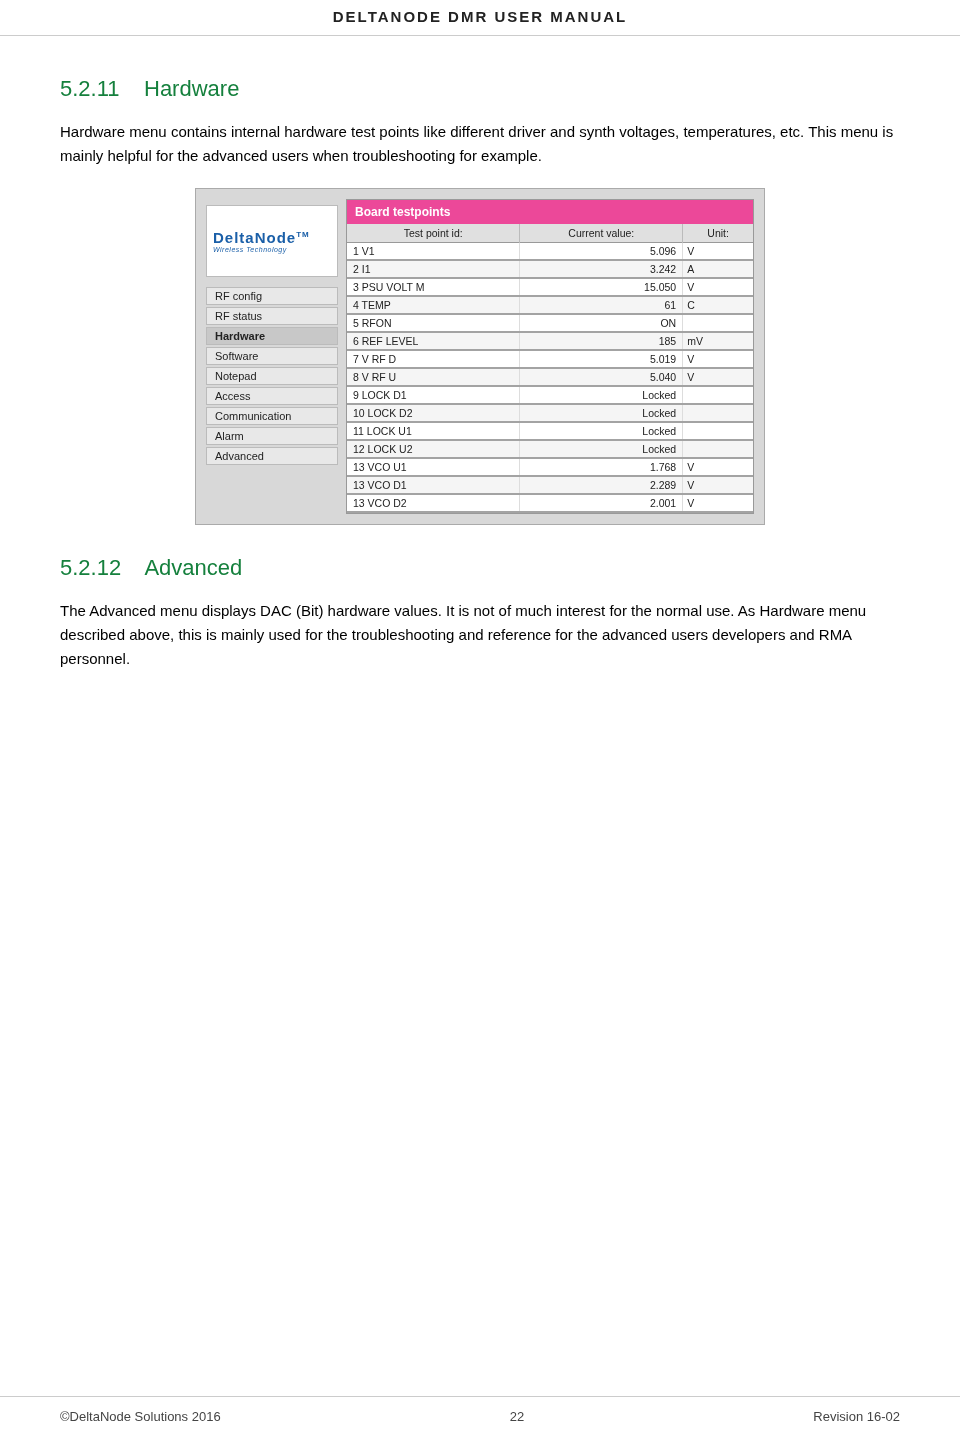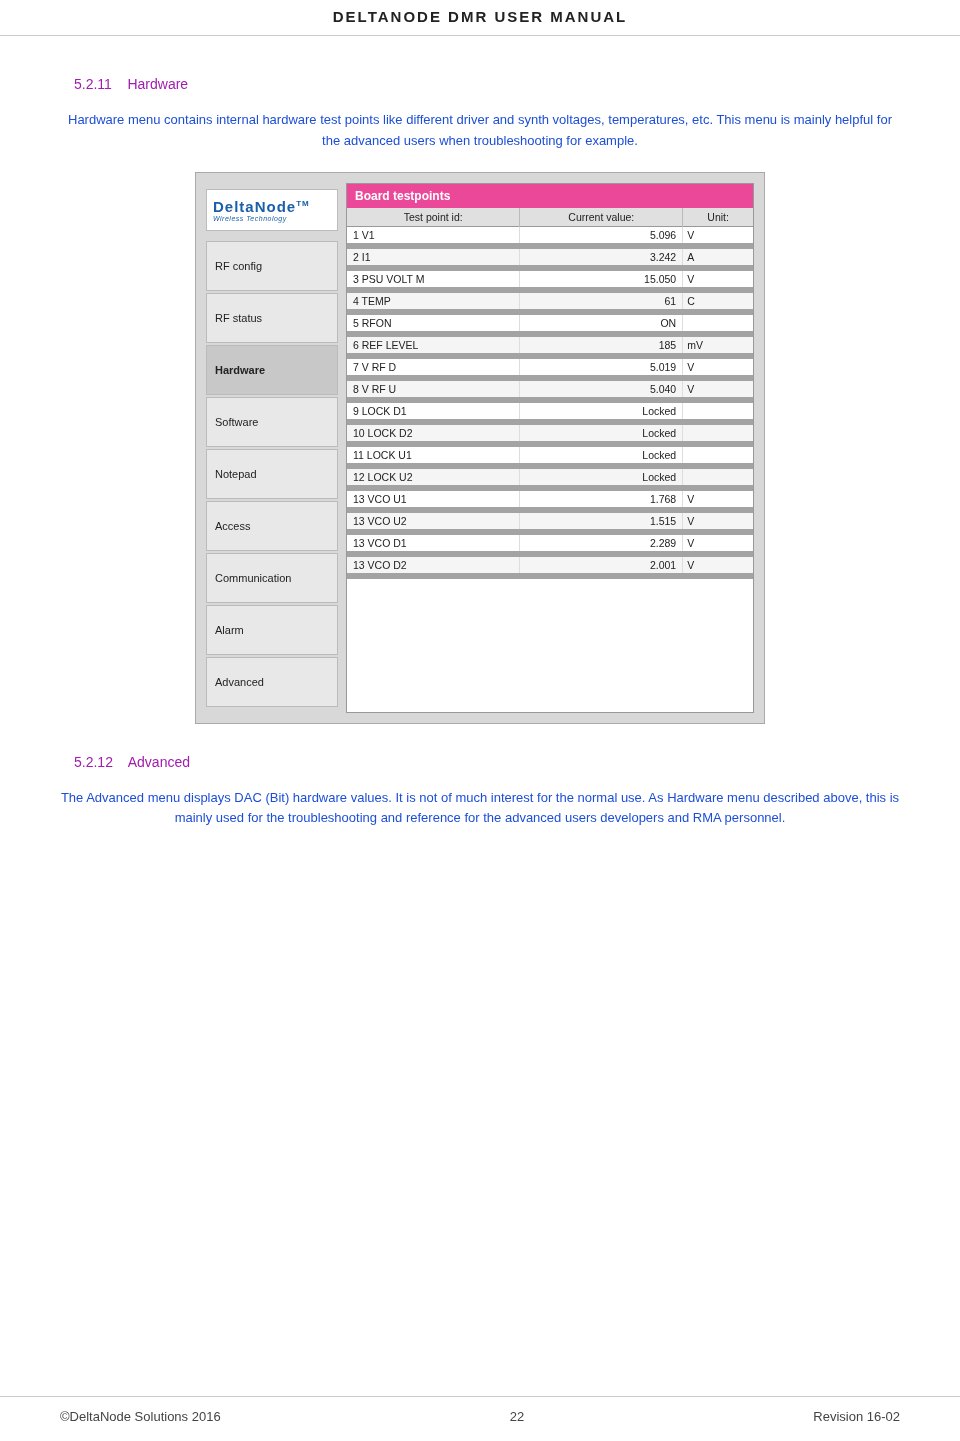--- a/index.html
+++ b/index.html
@@ -18,36 +18,34 @@
       font-size: 15px;
       font-weight: bold;
       letter-spacing: 2px;
       color: #222;
       border-bottom: 1px solid #ccc;
     }
     .page-content {
       padding: 30px 60px 80px 60px;
     }
     .section-title {
-      font-size: 14px;
+      font-size: 22px;
       font-weight: 400;
-      color: #a21caf;
+      color: #15803d;
       margin-bottom: 18px;
       margin-top: 10px;
-      margin-left: 14px;
     }
     .section-title .section-num {
       font-weight: 400;
     }
     .body-text {
-      font-size: 13px;
+      font-size: 15px;
       line-height: 1.6;
-      color: #1d4ed8;
+      color: #000000;
       margin-bottom: 20px;
-      text-align: center;
     }
     .screenshot-container {
       display: flex;
       justify-content: center;
       margin: 18px 0 30px 0;
     }
     .screenshot-box {
       border: 1px solid #aaa;
       background: #d8d8d8;
       padding: 10px;
@@ -64,21 +62,21 @@
       background: #d8d8d8;
       padding: 6px 0;
       display: flex;
       flex-direction: column;
       gap: 2px;
       padding-right: 8px;
     }
     .ss-logo-area {
       background: #fff;
       border: 1px solid #bbb;
-      padding: 8px 6px;
+      padding: 23px 6px;
       margin-bottom: 8px;
     }
     .ss-logo-text {
       font-size: 15px;
       font-weight: bold;
       color: #1a5fa8;
       letter-spacing: 1px;
     }
     .ss-logo-tm {
       font-size: 8px;
@@ -87,21 +85,21 @@
     }
     .ss-logo-sub {
       font-size: 7px;
       color: #1a5fa8;
       letter-spacing: 0.5px;
       font-style: italic;
     }
     .ss-menu-item {
       background: #e8e8e8;
       border: 1px solid #bbb;
-      padding: 18px 8px;
+      padding: 2px 8px;
       font-size: 11px;
       color: #222;
       cursor: pointer;
       text-align: left;
     }
     .ss-menu-item.active {
       background: #c8c8c8;
       font-weight: bold;
     }
     
@@ -130,21 +128,21 @@
       padding: 3px 6px;
       text-align: center;
       font-weight: normal;
       border-right: 1px solid #bbb;
       color: #222;
     }
     .ss-table thead th:last-child {
       border-right: none;
     }
     .ss-table tbody tr {
-      border-bottom: 6px solid #a3a3a3;
+      border-bottom: 2px solid #a3a3a3;
       padding-left: 31px;
     }
     .ss-table tbody tr:nth-child(odd) {
       background: #fff;
     }
     .ss-table tbody tr:nth-child(even) {
       background: #f5f5f5;
     }
     .ss-table td {
       padding: 2px 6px;
@@ -287,25 +285,20 @@
     <td>12 LOCK U2</td>
     <td class="val">Locked</td>
     <td class="unit"></td>
   </tr>
                 <tr>
     <td>13 VCO U1</td>
     <td class="val">1.768</td>
     <td class="unit">V</td>
   </tr>
                 <tr>
-    <td>13 VCO U2</td>
-    <td class="val">1.515</td>
-    <td class="unit">V</td>
-  </tr>
-                <tr>
     <td>13 VCO D1</td>
     <td class="val">2.289</td>
     <td class="unit">V</td>
   </tr>
                 <tr>
     <td>13 VCO D2</td>
     <td class="val">2.001</td>
     <td class="unit">V</td>
   </tr>
               </tbody>

